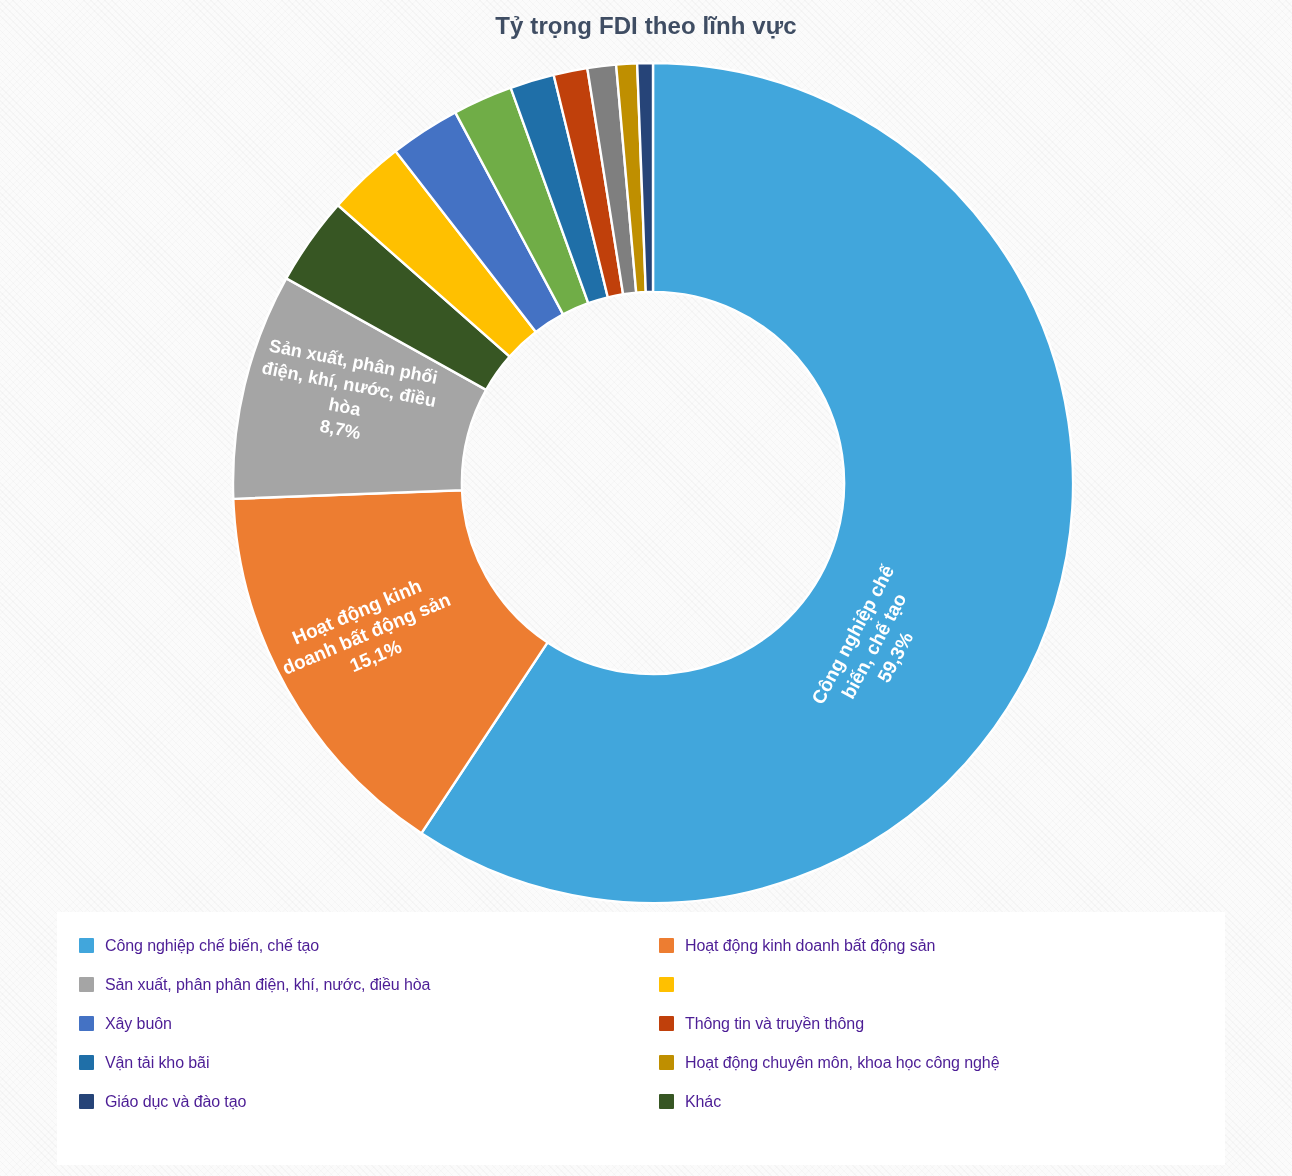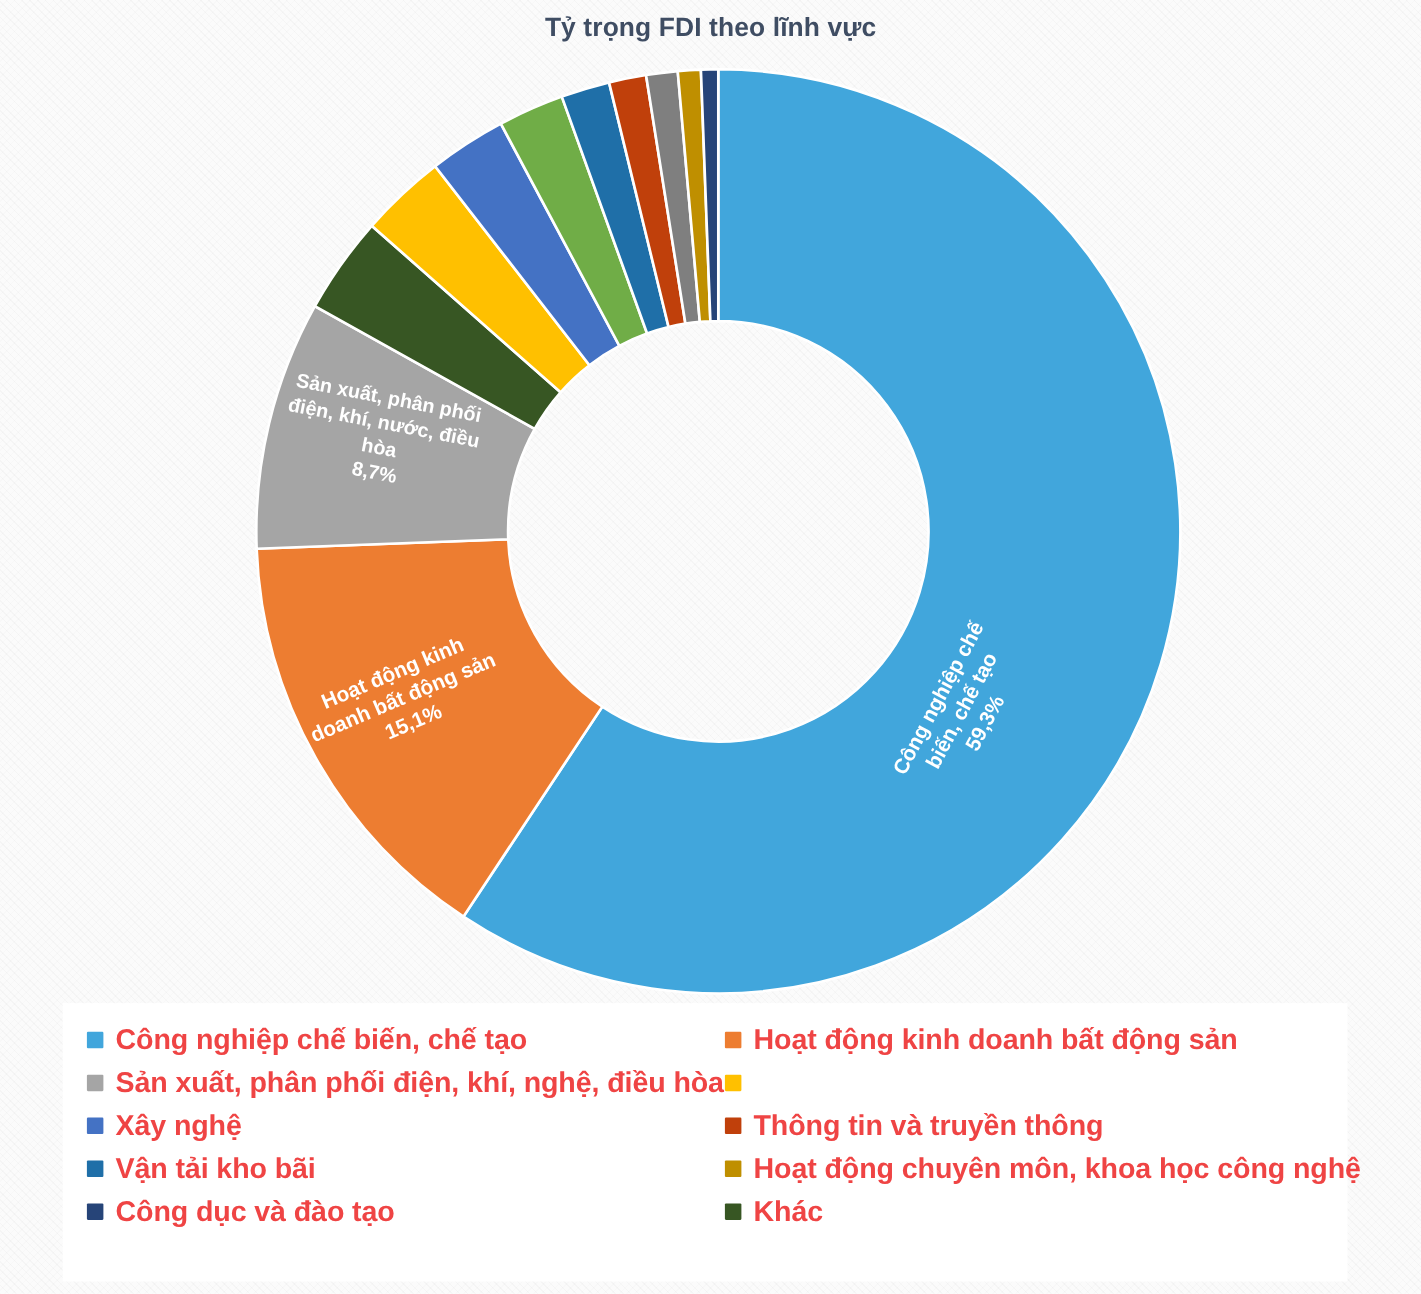--- a/index.html
+++ b/index.html
@@ -91,23 +91,23 @@
     gap: 11px;
     height: 39px;
   }
   .legend-swatch {
     width: 15px;
     height: 15px;
     flex: 0 0 15px;
     border-radius: 1px;
   }
   .legend-text {
-    font-size: 26px;
-    font-weight: bold;
-    color: #ef4444;
+    font-size: 16px;
+    font-weight: normal;
+    color: #4c1d95;
     white-space: nowrap;
     letter-spacing: -0.1px;
   }
 </style>
 </head>
 <body>
 
 <div id="page-root">
 
   <div class="chart-title">Tỷ trọng FDI theo lĩnh vực</div>
@@ -155,44 +155,44 @@
         <div class="legend-item">
           <span class="legend-swatch" style="background: rgb(65, 166, 220);"></span>
           <span class="legend-text">Công nghiệp chế biến, chế tạo</span>
         </div>
         <div class="legend-item">
           <span class="legend-swatch" style="background: rgb(237, 125, 49);"></span>
           <span class="legend-text">Hoạt động kinh doanh bất động sản</span>
         </div>
         <div class="legend-item">
           <span class="legend-swatch" style="background: rgb(165, 165, 165);"></span>
-          <span class="legend-text">Sản xuất, phân phối điện, khí, nghệ, điều hòa</span>
+          <span class="legend-text">Sản xuất, phân phân điện, khí, nước, điều hòa</span>
         </div>
         <div class="legend-item">
           <span class="legend-swatch" style="background: rgb(255, 192, 0);"></span>
         </div>
         <div class="legend-item">
           <span class="legend-swatch" style="background: rgb(68, 114, 196);"></span>
-          <span class="legend-text">Xây nghệ</span>
+          <span class="legend-text">Xây buôn</span>
         </div>
         <div class="legend-item">
           <span class="legend-swatch" style="background: rgb(192, 64, 11);"></span>
           <span class="legend-text">Thông tin và truyền thông</span>
         </div>
         <div class="legend-item">
           <span class="legend-swatch" style="background: rgb(31, 111, 168);"></span>
           <span class="legend-text">Vận tải kho bãi</span>
         </div>
         <div class="legend-item">
           <span class="legend-swatch" style="background: rgb(191, 143, 0);"></span>
           <span class="legend-text">Hoạt động chuyên môn, khoa học công nghệ</span>
         </div>
         <div class="legend-item">
           <span class="legend-swatch" style="background: rgb(38, 68, 120);"></span>
-          <span class="legend-text">Công dục và đào tạo</span>
+          <span class="legend-text">Giáo dục và đào tạo</span>
         </div>
         <div class="legend-item">
           <span class="legend-swatch" style="background: rgb(55, 86, 35);"></span>
           <span class="legend-text">Khác</span>
         </div>
       </div>
   </div>
 
 </div>
 

